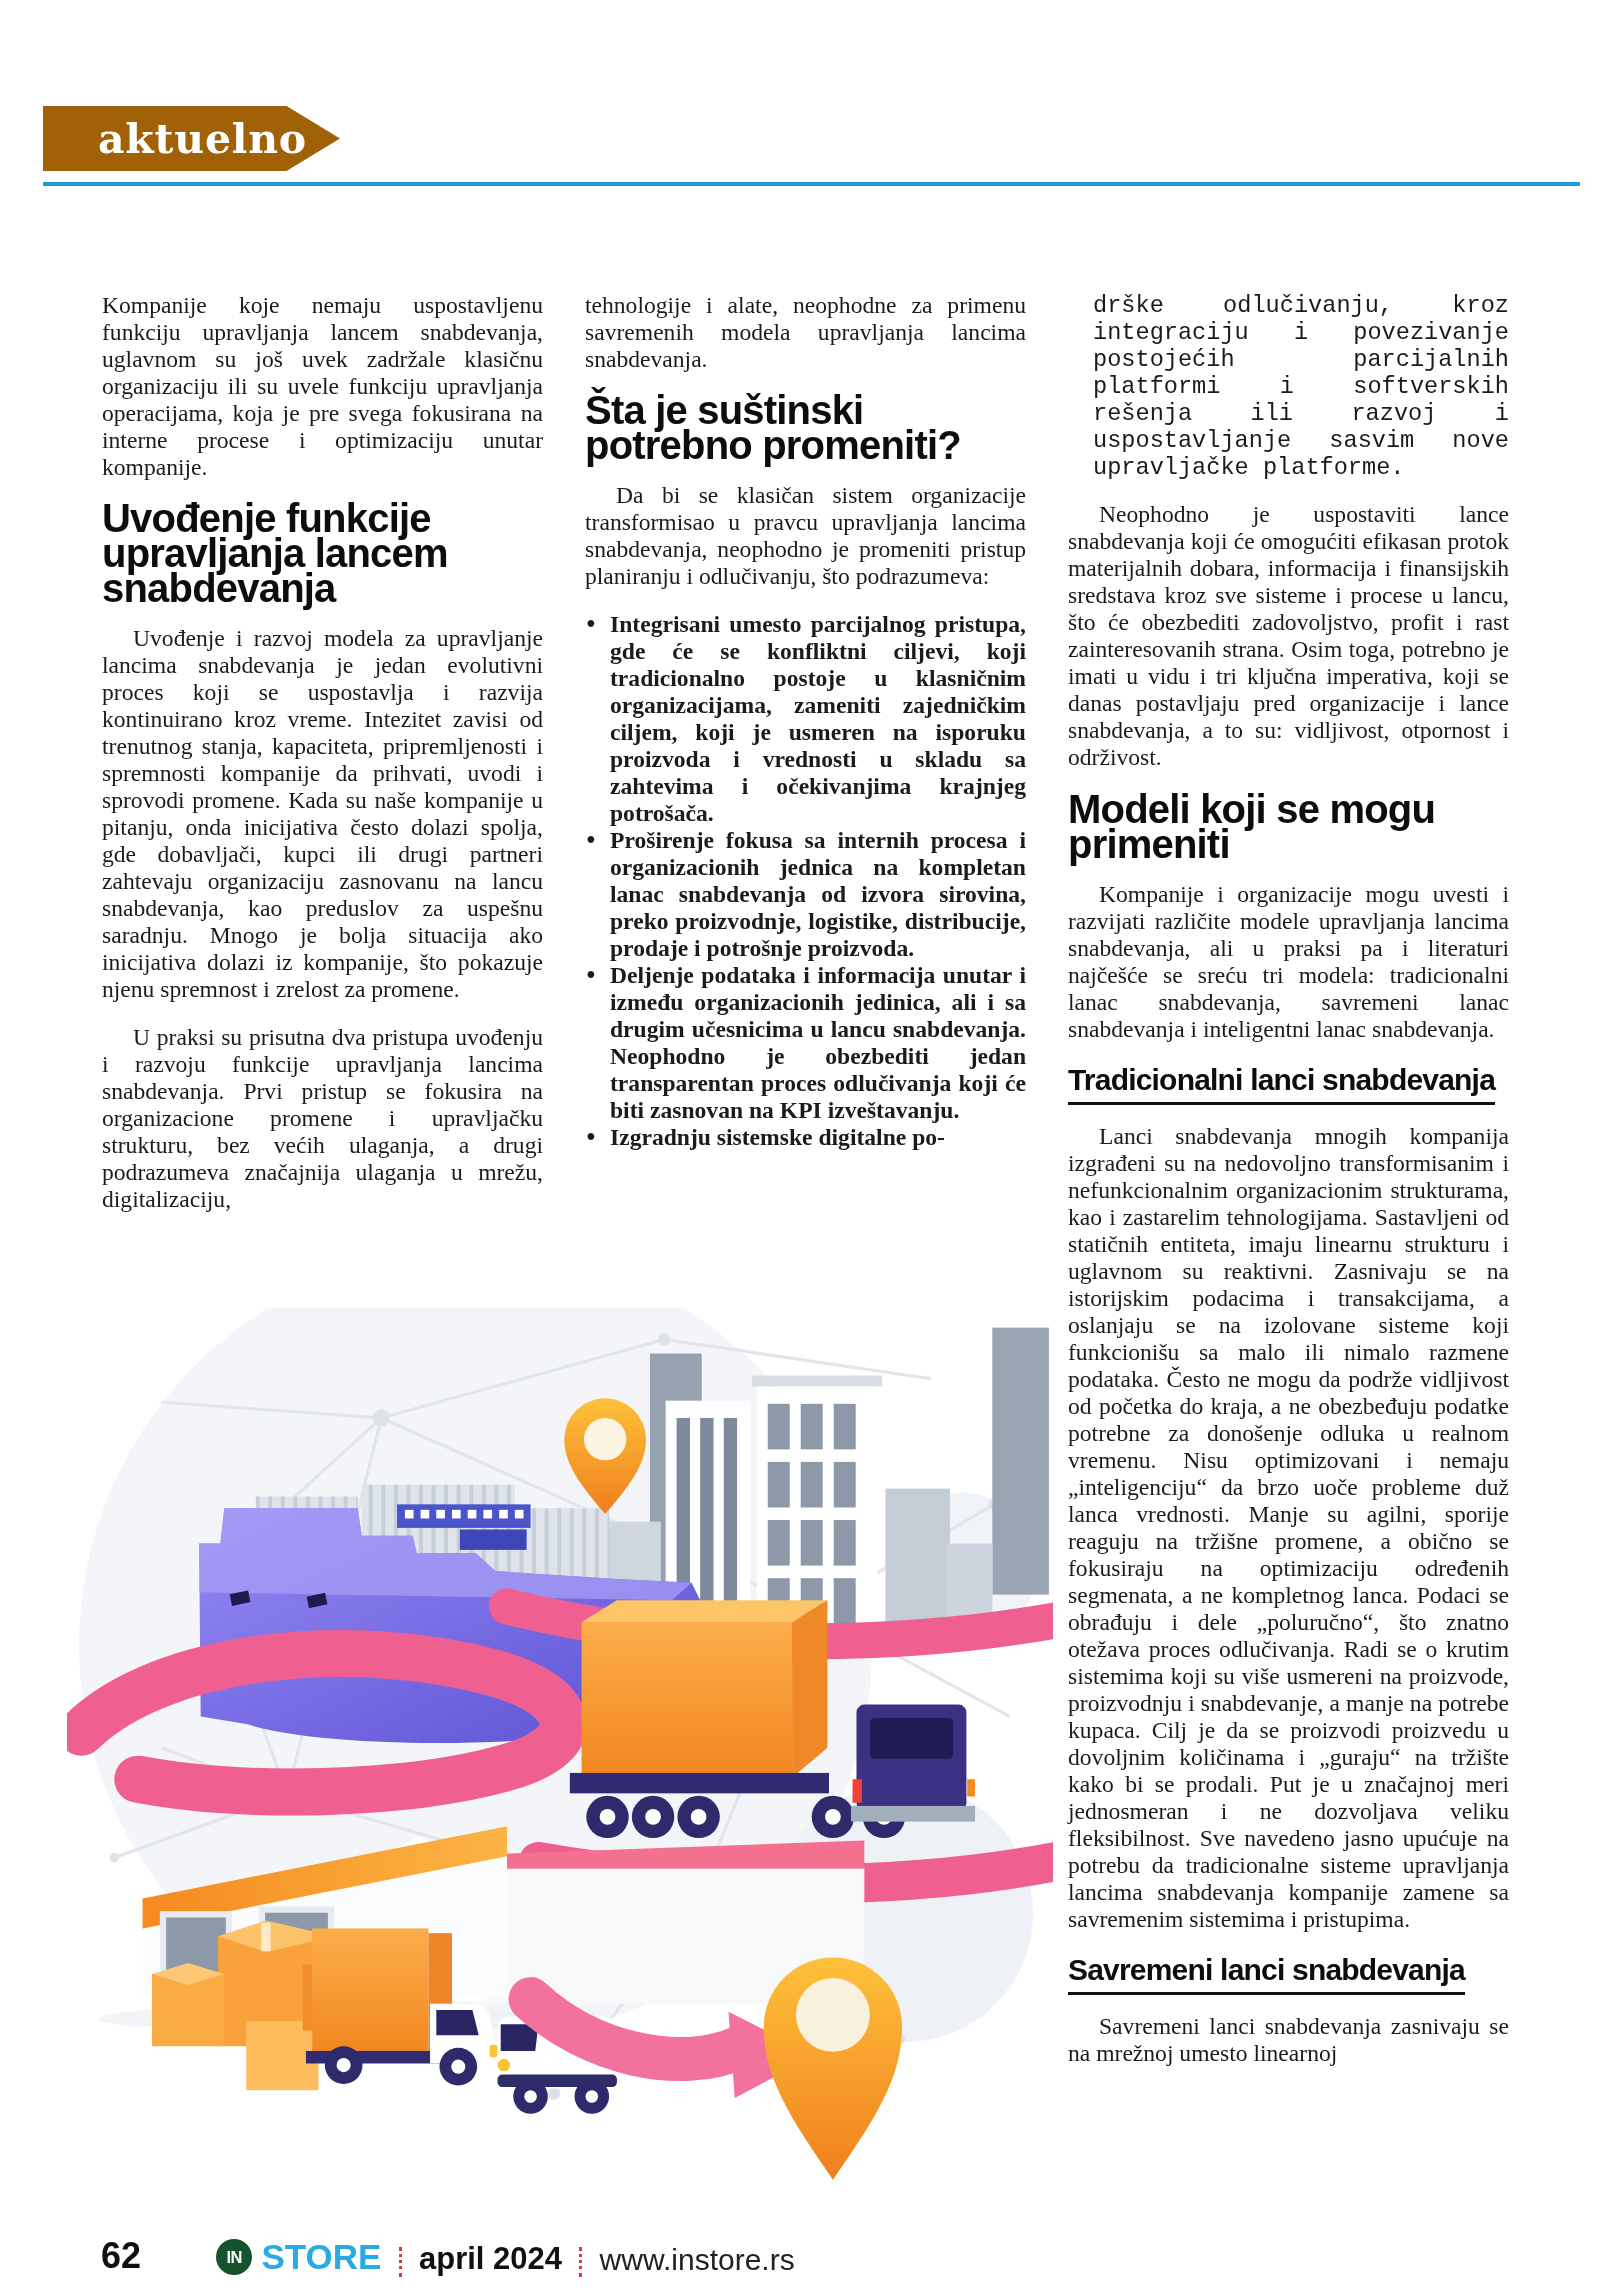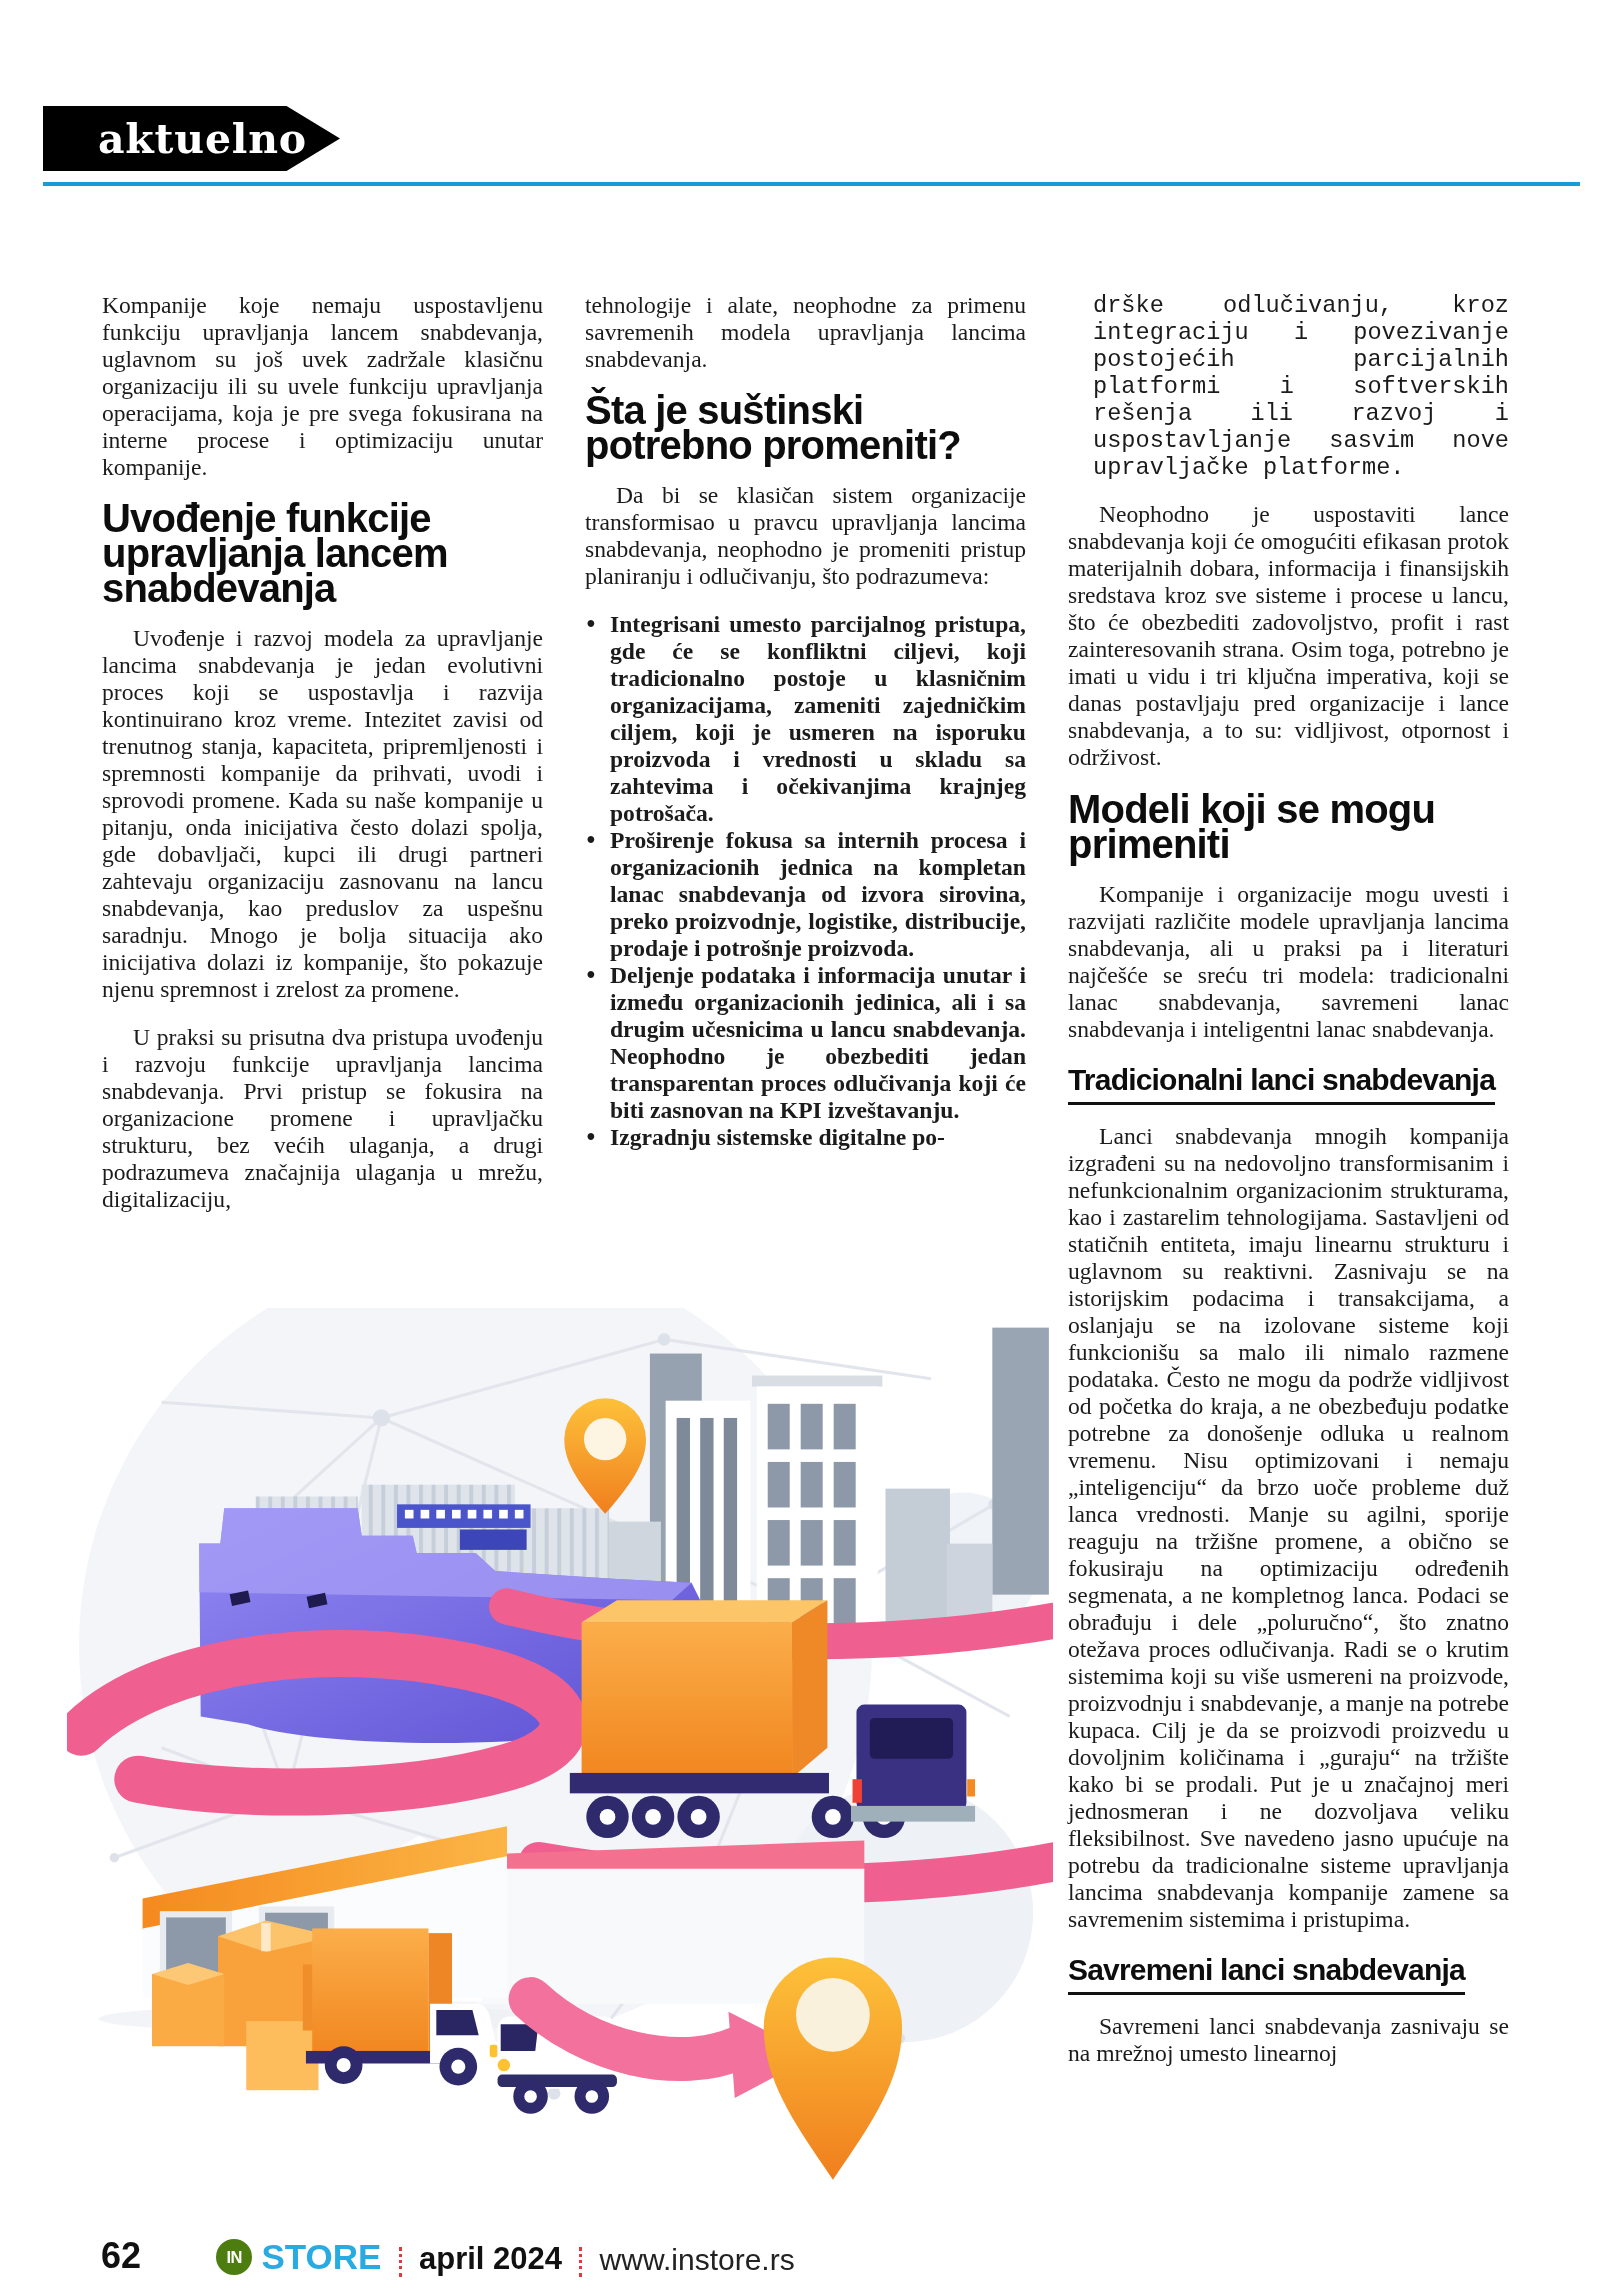--- a/index.html
+++ b/index.html
@@ -1,19 +1,19 @@
 <!DOCTYPE html>
 <html style="font-size:12.6px"><head>
 <meta charset="utf-8">
 <style>
   html,body{margin:0;padding:0;background:#e8e8e8;}
   .page{position:relative;width:1623px;height:2295px;background:#ffffff;overflow:hidden;
         font-family:"Liberation Serif",serif;color:#1b1b1b;margin:0 auto;}
   
-  .banner{position:absolute;left:43px;top:106px;width:297px;height:65px;background:#000000;
+  .banner{position:absolute;left:43px;top:106px;width:297px;height:65px;background:#a16207;
           clip-path:polygon(0 0,82% 0,100% 50%,82% 100%,0 100%);
           display:flex;align-items:center;padding-left:55px;box-sizing:border-box;text-align:right;}
   .banner-label{font-family:"DejaVu Serif",serif;font-weight:700;font-size:41px;color:#ffffff;letter-spacing:0.8px;}
   .rule{position:absolute;left:43px;top:182px;width:1537px;height:3.9px;background:#189cd8;}
   
   .col{position:absolute;top:292px;width:441px;}
   #col1{left:102px}#col2{left:585px}#col3{left:1068px}
   .body-p{margin:0 0 20.4px 0;text-align:justify;font-size:23.6px;line-height:27px;}
   .body-p.indent{text-indent:31px;}
   .body-p.cont{padding-left:25px;font-family:Liberation Mono, monospace;}
@@ -23,21 +23,21 @@
                letter-spacing:-0.8px;margin:19px 0 17.3px;display:table;border-bottom:3.1px solid #111;
                padding-bottom:6.3px;color:#0d0d0d;}
   .bullet-item{position:relative;padding-left:25px;text-align:justify;font-size:23.6px;line-height:27px;margin:0;font-weight:bold;}
   .bullet-item::before{content:"\2022";position:absolute;left:1.6px;top:-0.8px;font-size:25px;}
   
   .illustration{position:absolute;left:67px;top:1308px;width:986px;height:911px;}
   
   .footer{position:absolute;left:101px;top:2235px;display:flex;align-items:flex-end;}
   .page-num{font-family:"Liberation Sans",sans-serif;font-weight:700;font-size:36px;color:#111;margin-right:75px;}
   .logo{display:flex;align-items:center;}
-  .logo-circle{width:36px;height:36px;border-radius:50%;background:#4d7c0f;color:#fff;display:flex;
+  .logo-circle{width:36px;height:36px;border-radius:50%;background:#14532d;color:#fff;display:flex;
                align-items:center;justify-content:center;font-family:"Liberation Sans",sans-serif;
                font-weight:700;font-size:16.5px;letter-spacing:-0.8px;}
   .logo-text{color:#29abe2;font-family:"Liberation Sans",sans-serif;font-weight:700;font-size:35px;margin-left:9.4px;}
   .dots{width:0;height:30px;border-left:3.9px dotted #e0393b;margin:0 17.3px;}
   .issue{font-family:"Liberation Sans",sans-serif;font-weight:700;font-size:31px;color:#111;}
   .site{font-family:"Liberation Sans",sans-serif;font-size:30px;color:#222;}
 </style>
 </head>
 <body>
 

